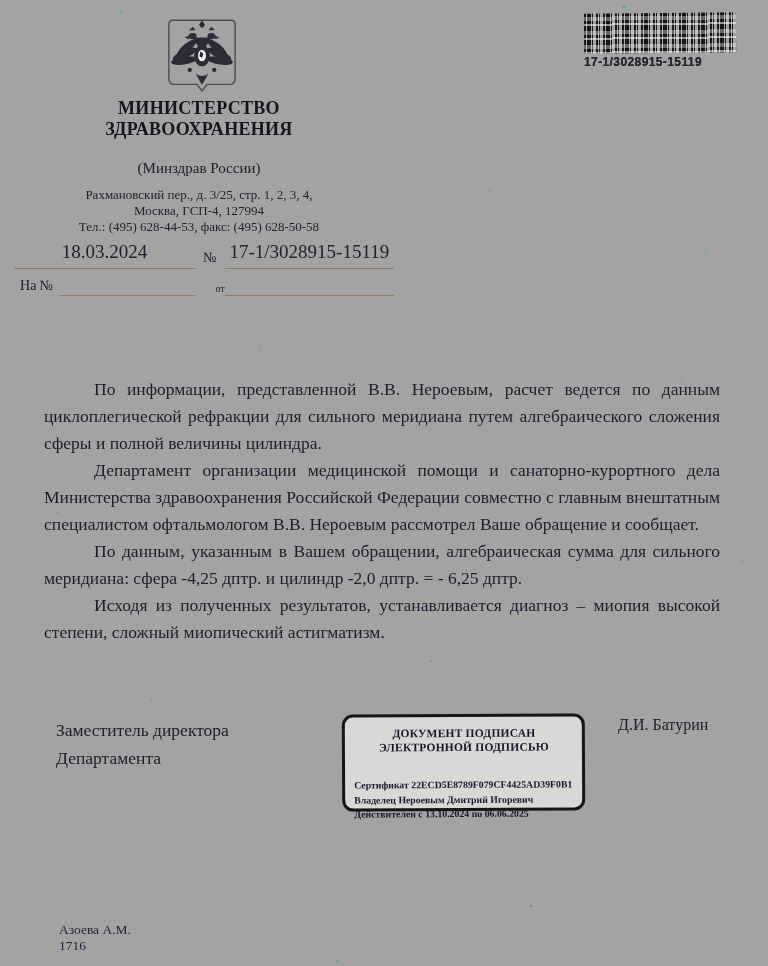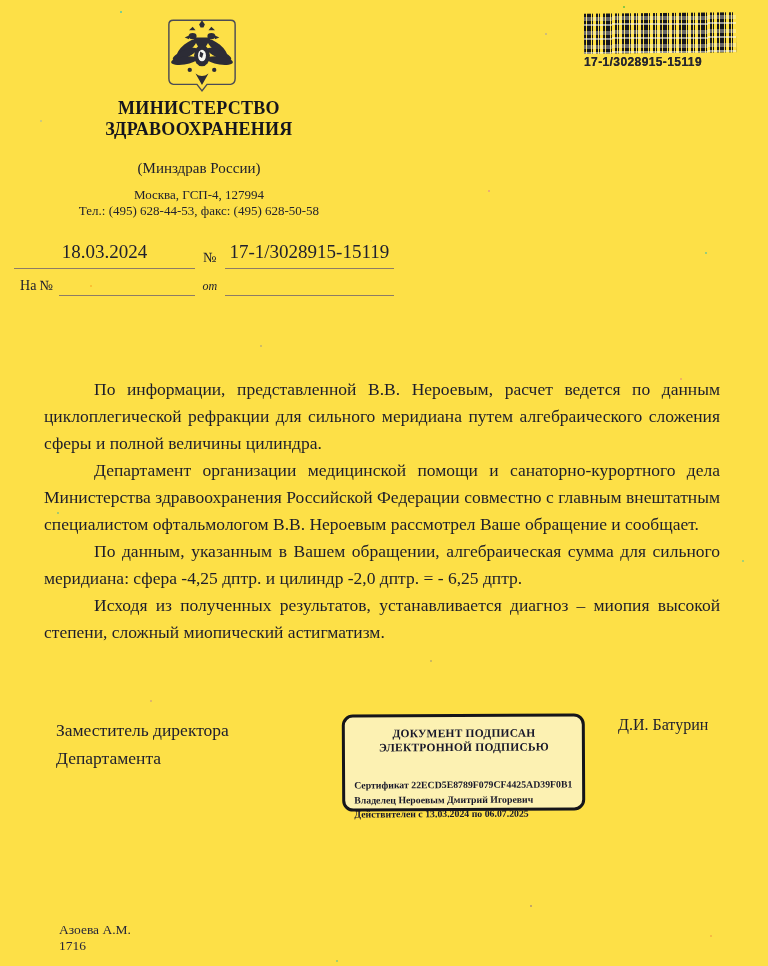--- a/index.html
+++ b/index.html
@@ -1,19 +1,19 @@
 <!DOCTYPE html>
 <html><head>
 <meta charset="utf-8">
 <style>
   * { margin:0; padding:0; box-sizing:border-box; }
   html,body { background:#e8e8e6; }
   .page {
     position:relative; width:768px; height:966px;
-    background:#fde047; margin:0 auto; overflow:hidden;
+    background:#a3a3a3; margin:0 auto; overflow:hidden;
     font-family:"Liberation Serif", serif; color:#20202e;
   }
   
   .noise { position:absolute; inset:0; pointer-events:none; }
   .noise::before {
     content:""; position:absolute; width:2px; height:2px; background:transparent;
     box-shadow:
       120px 11px 0 0 rgba(0,190,210,.5), 545px 33px 0 0 rgba(140,140,200,.4),
       623px 6px 0 0 rgba(0,170,60,.45), 90px 285px 0 0 rgba(255,120,0,.3),
       488px 190px 0 0 rgba(200,80,200,.35), 705px 252px 0 0 rgba(0,180,200,.4),
@@ -49,21 +49,21 @@
   
   .ref { position:absolute; left:14px; top:241px; width:380px; }
   .ref-row { display:flex; align-items:flex-end; }
   .u-line { border-bottom:1.4px solid #8d7c66; }
   .cell-date { width:184px; text-align:center; font-size:19px; padding-bottom:5px; }
   .cell-nosign { width:30px; text-align:center; font-size:14px; padding-bottom:3px; }
   .cell-number { width:172px; text-align:center; font-size:19px; padding-bottom:5px; }
   .row2 { margin-top:7px; }
   .cell-na { width:46px; font-size:14px; padding-bottom:2px;text-align:center; }
   .cell-blank1 { width:138px; height:20px; }
-  .cell-ot { width:30px; text-align:center; font-size:12px; padding-bottom:2px;font-style:italic; }
+  .cell-ot { width:30px; text-align:right; font-size:10px; padding-bottom:2px; }
   .cell-blank2 { width:172px; height:20px; }
   
   .letter-body { position:absolute; left:44px; top:376px; width:676px; }
   .letter-body p {
     font-size:17.5px; line-height:27px; text-align:justify; text-indent:50px;
     color:#1d1d2b;
   }
   
   .sig-left { position:absolute; left:56px; top:716px; font-size:17.5px; line-height:28px; }
   .sig-name { position:absolute; left:618px; top:716px; font-size:16px; }
@@ -115,20 +115,21 @@
   <div class="barcode-wrap">
     <div class="barcode"></div>
     <div class="barcode-number">17-1/3028915-15119</div>
   </div>
 
   <div class="letterhead">
     <div class="org-line">МИНИСТЕРСТВО</div>
     <div class="org-line">ЗДРАВООХРАНЕНИЯ</div>
     <div class="org-short">(Минздрав России)</div>
     <div class="addr-block">
+      <div class="addr-line">Рахмановский пер., д. 3/25, стр. 1, 2, 3, 4,</div>
       <div class="addr-line">Москва, ГСП-4, 127994</div>
       <div class="addr-line">Тел.: (495) 628-44-53, факс: (495) 628-50-58</div>
     </div>
   </div>
 
   <div class="ref">
     <div class="ref-row">
       <div class="cell-date u-line">18.03.2024</div>
       <div class="cell-nosign">№</div>
       <div class="cell-number u-line">17-1/3028915-15119</div>
@@ -154,21 +155,21 @@
   </div>
 
   <div class="stamp">
     <div class="stamp-title">
       <div>ДОКУМЕНТ ПОДПИСАН</div>
       <div>ЭЛЕКТРОННОЙ ПОДПИСЬЮ</div>
     </div>
     <div class="stamp-details">
       <div>Сертификат 22ECD5E8789F079CF4425AD39F0B1</div>
       <div>Владелец Нероевым Дмитрий Игоревич</div>
-      <div>Действителен с 13.03.2024 по 06.07.2025</div>
+      <div>Действителен с 13.10.2024 по 06.06.2025</div>
     </div>
   </div>
 
   <div class="sig-name">Д.И. Батурин</div>
 
   <div class="footer">
     <div>Азоева А.М.</div>
     <div>1716</div>
   </div>
 </div>

